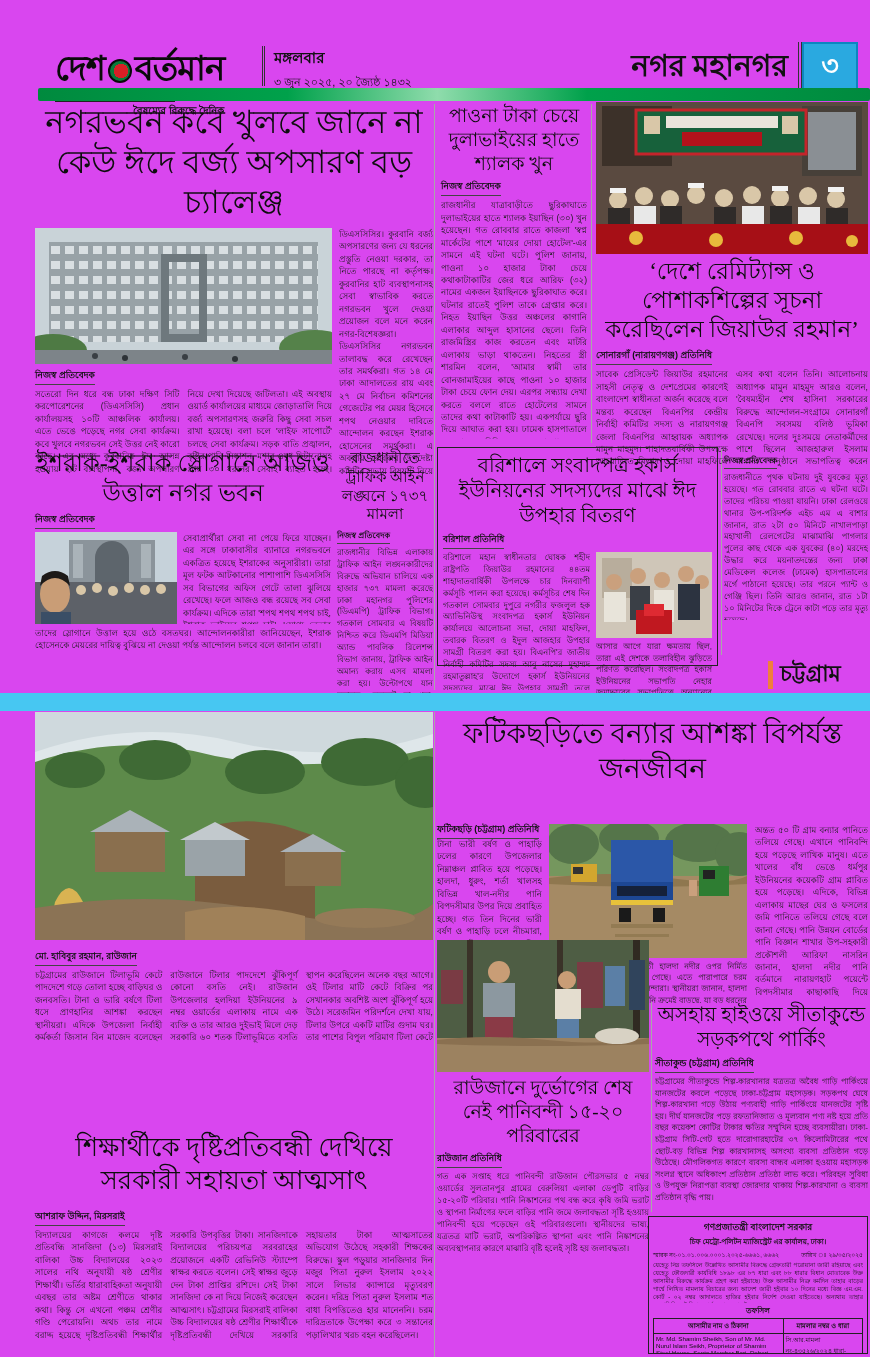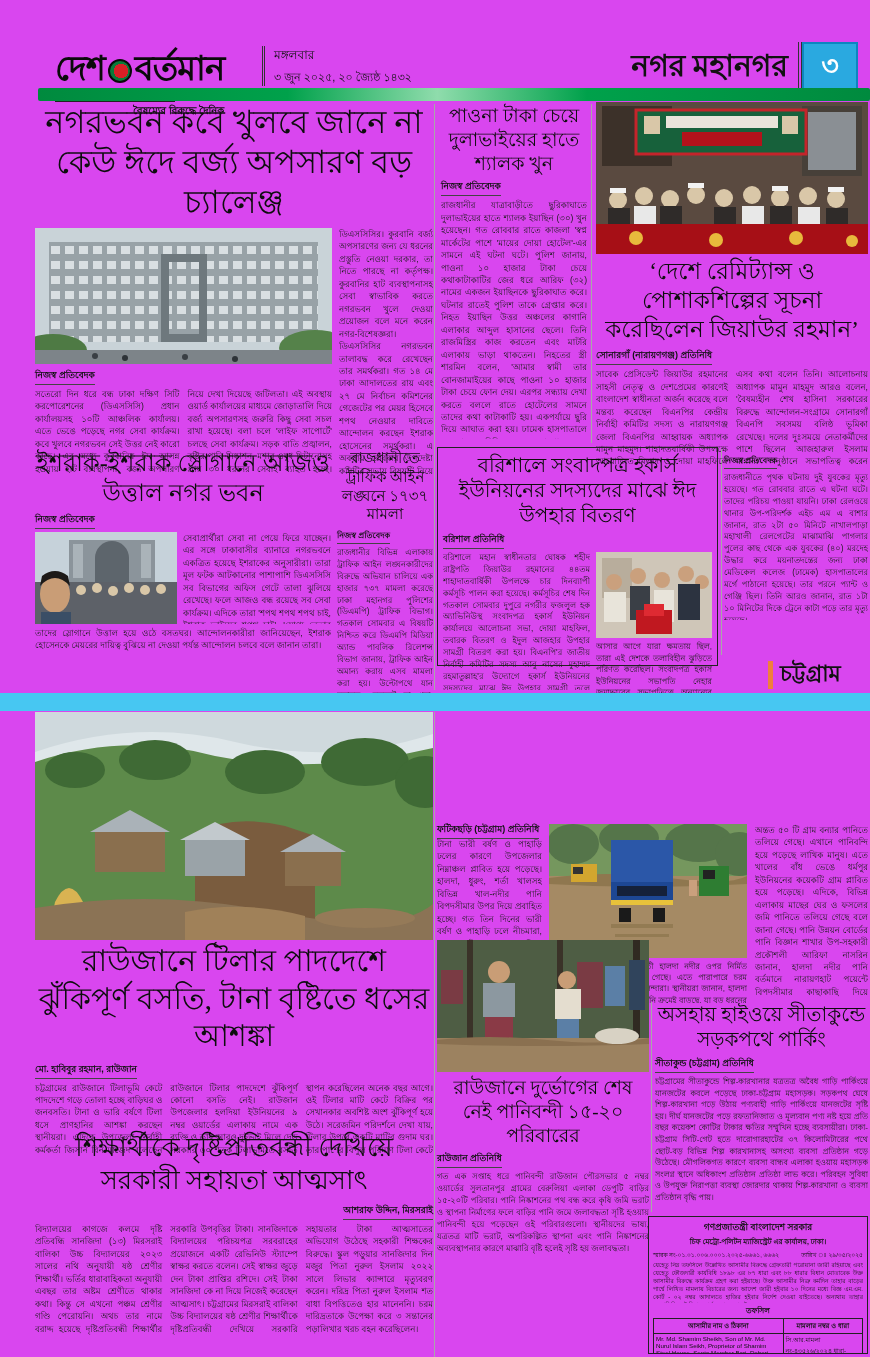--- a/index.html
+++ b/index.html
@@ -7,21 +7,21 @@
         font-family:"Liberation Sans",sans-serif;color:#111;}
   .abs{position:absolute;}
   
   .logorow{display:flex;align-items:center;gap:3px;}
   .lp{font-size:34px;font-weight:bold;letter-spacing:-1px;color:#0a0a0a;font-family:"Liberation Serif",serif;}
   .emblem{width:20px;height:20px;border-radius:50%;border:2px solid #0a0a0a;
           background:radial-gradient(circle at 55% 50%, #d81f26 0 48%, #0b7a3b 49%);}
   .logoline{height:2px;background:#222;width:120px;margin-top:1px;}
   .tagline{font-size:10px;font-weight:bold;text-align:right;margin-top:1px;}
   .dateblock{border-left:3px double #333;padding-left:9px;}
-  .day{font-size:12px;font-weight:normal;}
+  .day{font-size:15px;font-weight:bold;}
   .ddate{font-size:11px;margin-top:3px;}
   .sectiontitle{font-size:30px;font-weight:bold;text-align:right;border-right:4px double #333;
                 padding-right:10px;font-family:"Liberation Serif",serif;}
   .badge{background:#2aa9e0;border:2px solid #0d85c0;color:#fff;font-size:27px;font-weight:bold;
          display:flex;align-items:center;justify-content:center;}
   .greenbar{background:linear-gradient(90deg,#008a3e 0%,#00a14b 30%,#8fdcac 48%,#00a14b 66%,#008a3e 100%);
             border-radius:2px;}
   .cyanbar{background:#47c7f2;}
   
   .hl{font-weight:normal;color:#0d0d0d;text-align:center;line-height:1.25;font-family:"Liberation Serif",serif;}
@@ -260,31 +260,31 @@
     <polygon points="145,128 180,110 215,128" fill="#c2c9cd"></polygon>
     <rect x="250" y="140" width="56" height="34" fill="#8a6f4e"></rect>
     <polygon points="245,140 278,122 311,140" fill="#aab2b8"></polygon>
     <path d="M20 190 q14 -28 28 0 q4 14 -14 14 q-18 0 -14 -14" fill="#d9b352"></path>
     <path d="M0 228 V196 Q120 176 240 200 T398 192 V228 Z" fill="#8b7355"></path>
     <path d="M150 228 V200 q60 -12 120 4 v24 Z" fill="#a08159"></path>
     <ellipse cx="330" cy="206" rx="50" ry="10" fill="#957a58"></ellipse>
   </svg>
 
   <div class="abs" style="left:35px;top:942px;width:398px;">
-    <div class="hl" style="font-size:30px;">রাউজানে টিলার পাদদেশে ঝুঁকিপূর্ণ বসতি, টানা বৃষ্টিতে ধসের আশঙ্কা</div>
     <div style="margin-top:3px;"><span class="byline">মো. হাবিবুর রহমান, রাউজান</span></div>
     <div class="bt cols3" style="height:86px;">চট্টগ্রামের রাউজানে টিলাভূমি কেটে পাদদেশে গড়ে তোলা হচ্ছে বাড়িঘর ও জনবসতি। টানা ও ভারি বর্ষণে টিলা ধসে প্রাণহানির আশঙ্কা করছেন স্থানীয়রা। এদিকে উপজেলা নির্বাহী কর্মকর্তা জিসান বিন মাজেদ বলেছেন রাউজানে টিলার পাদদেশে ঝুঁকিপূর্ণ কোনো বসতি নেই। রাউজান উপজেলার হলদিয়া ইউনিয়নের ৯ নম্বর ওয়ার্ডের এলাকায় নামে এক ব্যক্তি ও তার আরও দুইভাই মিলে দেড় সরকারি ৬০ শতক টিলাভূমিতে বসতি স্থাপন করেছিলেন অনেক বছর আগে। ওই টিলার মাটি কেটে বিক্রির পর সেখানকার অবশিষ্ট অংশ ঝুঁকিপূর্ণ হয়ে উঠে। সরেজমিন পরিদর্শনে দেখা যায়, টিলার উপরে একটি মাটির গুদাম ঘর। তার পাশের বিপুল পরিমাণ টিলা কেটে ফেলা হয়েছে। বাড়ির পানি প্রবাহিত হয়ে টিলার আংশিক অংশ ধসে পড়েছে। তার পাশেই রয়েছে আবু তাহের নামের ব্যক্তির বসতঘর রয়েছে। ভারিবর্ষণে পাহাড় ধসে ঘটতে পারে দুর্ঘটনা। স্থানীয় সূত্র মতে, রাউজান উপজেলার হলদিয়া, ডাবুয়া, রাউজান সদর ইউনিয়ন, কদলপুর ও পাহাড়তলী ইউনিয়নের টিলায় গড়ে উঠেছে জনবসতি। ঝুঁকিপূর্ণ বসতঘরগুলো চিহ্নিত করে তাদের অন্যত্রে সরিয়ে নেওয়ার দাবি সচেতন মহলের। রাউজান উপজেলা নির্বাহী কর্মকর্তা জিসান বিন মাজেদ বলেন, আমাদের রাউজানে পাহাড় নেই, 'টিলা আছে।'</div>
   </div>
 
   <div class="abs" style="left:35px;top:1132px;width:398px;">
     <div class="hl" style="font-size:26px;">শিক্ষার্থীকে দৃষ্টিপ্রতিবন্ধী দেখিয়ে সরকারী সহায়তা আত্মসাৎ</div>
-    <div style="margin-top:2px;text-align:right;"><span class="byline">আশরাফ উদ্দিন, মিরসরাই</span></div>
+    <div style="margin-top:8px;"><span class="byline">আশরাফ উদ্দিন, মিরসরাই</span></div>
     <div class="bt cols3" style="height:134px;">বিদ্যালয়ের কাগজে কলমে দৃষ্টি প্রতিবন্ধি সানজিদা (১৩) মিরসরাই বালিকা উচ্চ বিদ্যালয়ের ২০২৩ সালের নথি অনুযায়ী ষষ্ঠ শ্রেণীর শিক্ষার্থী। ভর্তির ধারাবাহিকতা অনুযায়ী এবছর তার অষ্টম শ্রেণীতে থাকার কথা। কিন্তু সে এখনো পঞ্চম শ্রেণীর গণ্ডি পেরোয়নি। অথচ তার নামে বরাদ্দ হয়েছে দৃষ্টিপ্রতিবন্ধী শিক্ষার্থীর সরকারি উপবৃত্তির টাকা। সানজিদাকে বিদ্যালয়ের পরিচয়পত্র সরবরাহের প্রয়োজনে একটি রেভিনিউ স্ট্যাম্পে স্বাক্ষর করতে বলেন। সেই স্বাক্ষর জুড়ে দেন টাকা প্রাপ্তির রশিদে। সেই টাকা সানজিদা কে না দিয়ে নিজেই করেছেন আত্মসাৎ। চট্টগ্রামের মিরসরাই বালিকা উচ্চ বিদ্যালয়ের ষষ্ঠ শ্রেণীর শিক্ষার্থীকে দৃষ্টিপ্রতিবন্ধী দেখিয়ে সরকারি সহায়তার টাকা আত্মসাতের অভিযোগ উঠেছে সহকারী শিক্ষকের বিরুদ্ধে। স্কুল পড়ুয়ার সানজিদার দিন মজুর পিতা নুরুল ইসলাম ২০২২ সালে লিভার ক্যান্সারে মৃত্যুবরণ করেন। দরিদ্র পিতা নুরুল ইসলাম শত বাধা বিপত্তিতেও হার মানেননি। চরম দারিদ্রতাকে উপেক্ষা করে ৩ সন্তানের পড়ালিখার খরচ বহন করেছিলেন।</div>
   </div>
 
+  <div class="abs hl" style="left:437px;top:716px;width:431px;font-size:28px;">ফটিকছড়িতে বন্যার আশঙ্কা বিপর্যস্ত জনজীবন</div>
   <div class="abs" style="left:437px;top:818px;">
     <span class="byline">ফটিকছড়ি (চট্টগ্রাম) প্রতিনিধি</span>
   </div>
   <div class="abs bt" style="left:437px;top:838px;width:105px;height:160px;">টানা ভারী বর্ষণ ও পাহাড়ি ঢলের কারণে উপজেলার নিম্নাঞ্চল প্লাবিত হয়ে পড়েছে। হালদা, ধুরুং, শর্তা খালসহ বিভিন্ন খাল-নদীর পানি বিপদসীমার উপর দিয়ে প্রবাহিত হচ্ছে। গত তিন দিনের ভারী বর্ষণ ও পাহাড়ি ঢলে নীচমারা, নারায়ণহাট, ভুজপুর, সুয়াবিল, লেলাং, রোসাংগিরী, সমিতিরহাট ও ধর্মপুর ইউনিয়নের বিভিন্ন গ্রাম পানির নিচে তলিয়ে গেছে। এসব এলাকার বহু মানুষ পানিবন্দি হয়ে পড়েছেন। পাহাড়ি ঢলে গহীরা-হেঁয়াকো সড়কের একাধিক অংশ পানিতে নিমজ্জিত হয়ে উত্তর ফটিকছড়ির সাথে নদী ফটিকছড়ি ও চট্টগ্রাম শহরের যোগাযোগ বিচ্ছিন্ন হয়ে পড়েছে। বিভিন্ন গ্রামীণ সড়কেও চলাচল বন্ধ হয়ে পড়েছে। এছাড়া নাজিরহাট পৌরসভা ও</div>
   <div class="abs" style="left:549px;top:824px;width:198px;">
     <svg class="ph" width="198" height="134" viewBox="0 0 198 134">
       <rect width="198" height="134" fill="#75975e"></rect>
       <g fill="#55754a">
         <ellipse cx="24" cy="20" rx="26" ry="20"></ellipse>
           <ellipse cx="80" cy="14" rx="30" ry="18"></ellipse>

